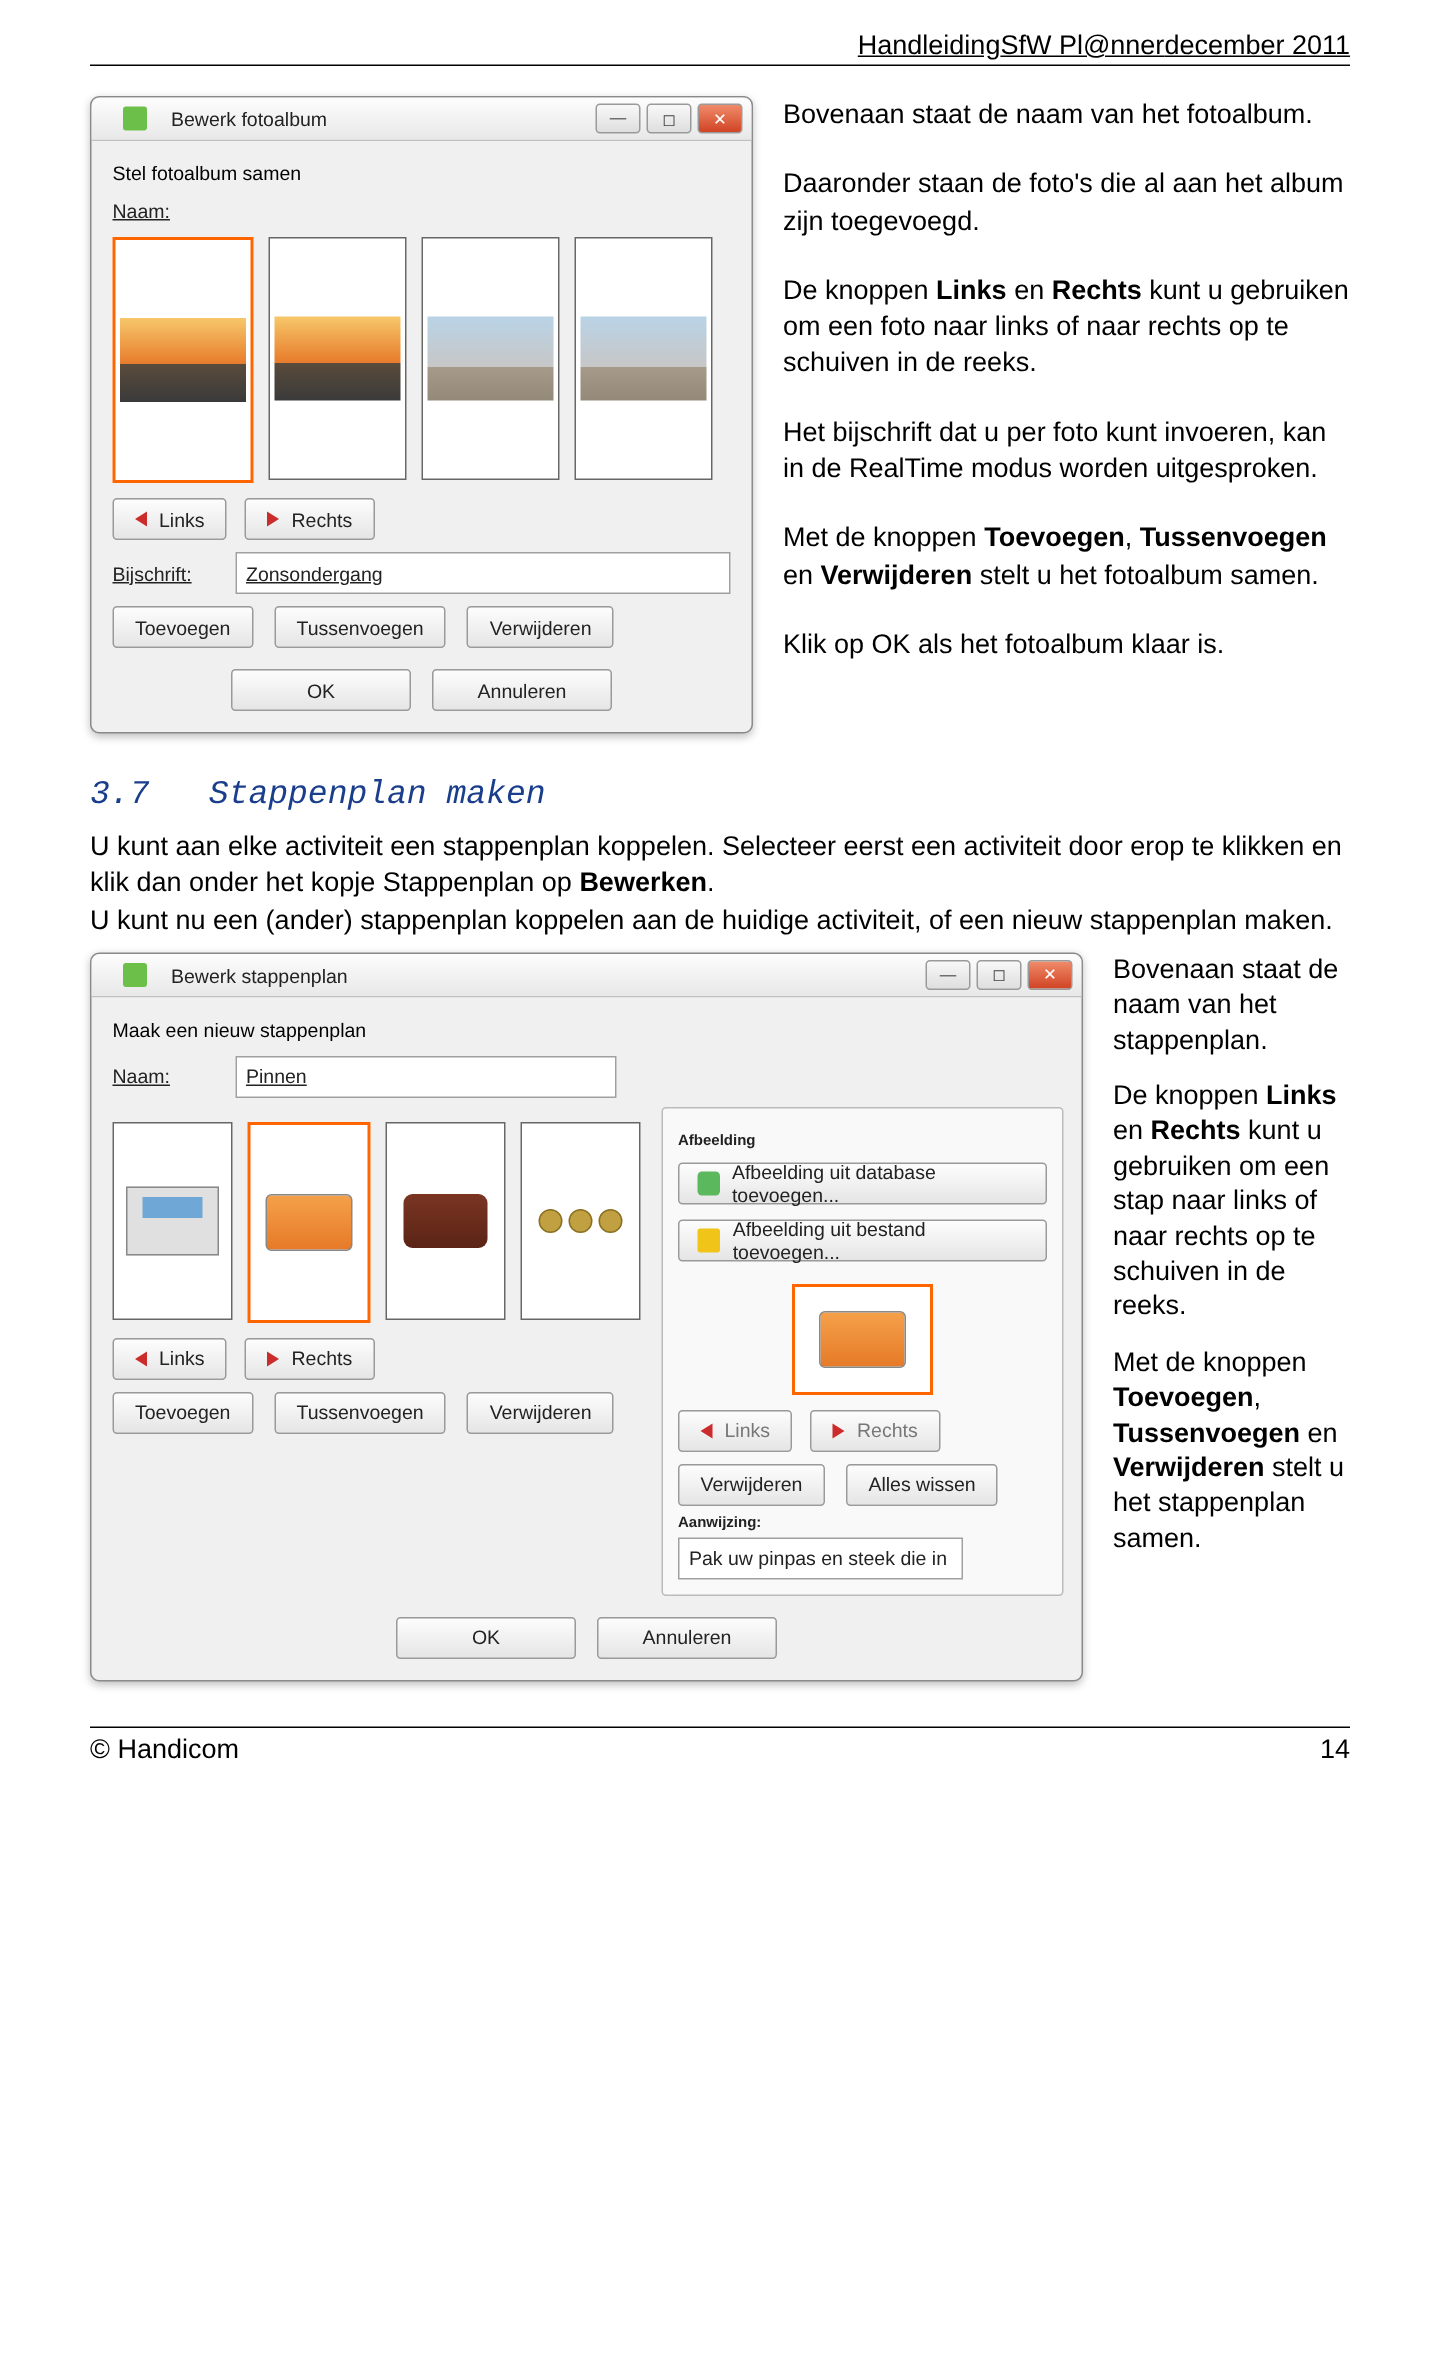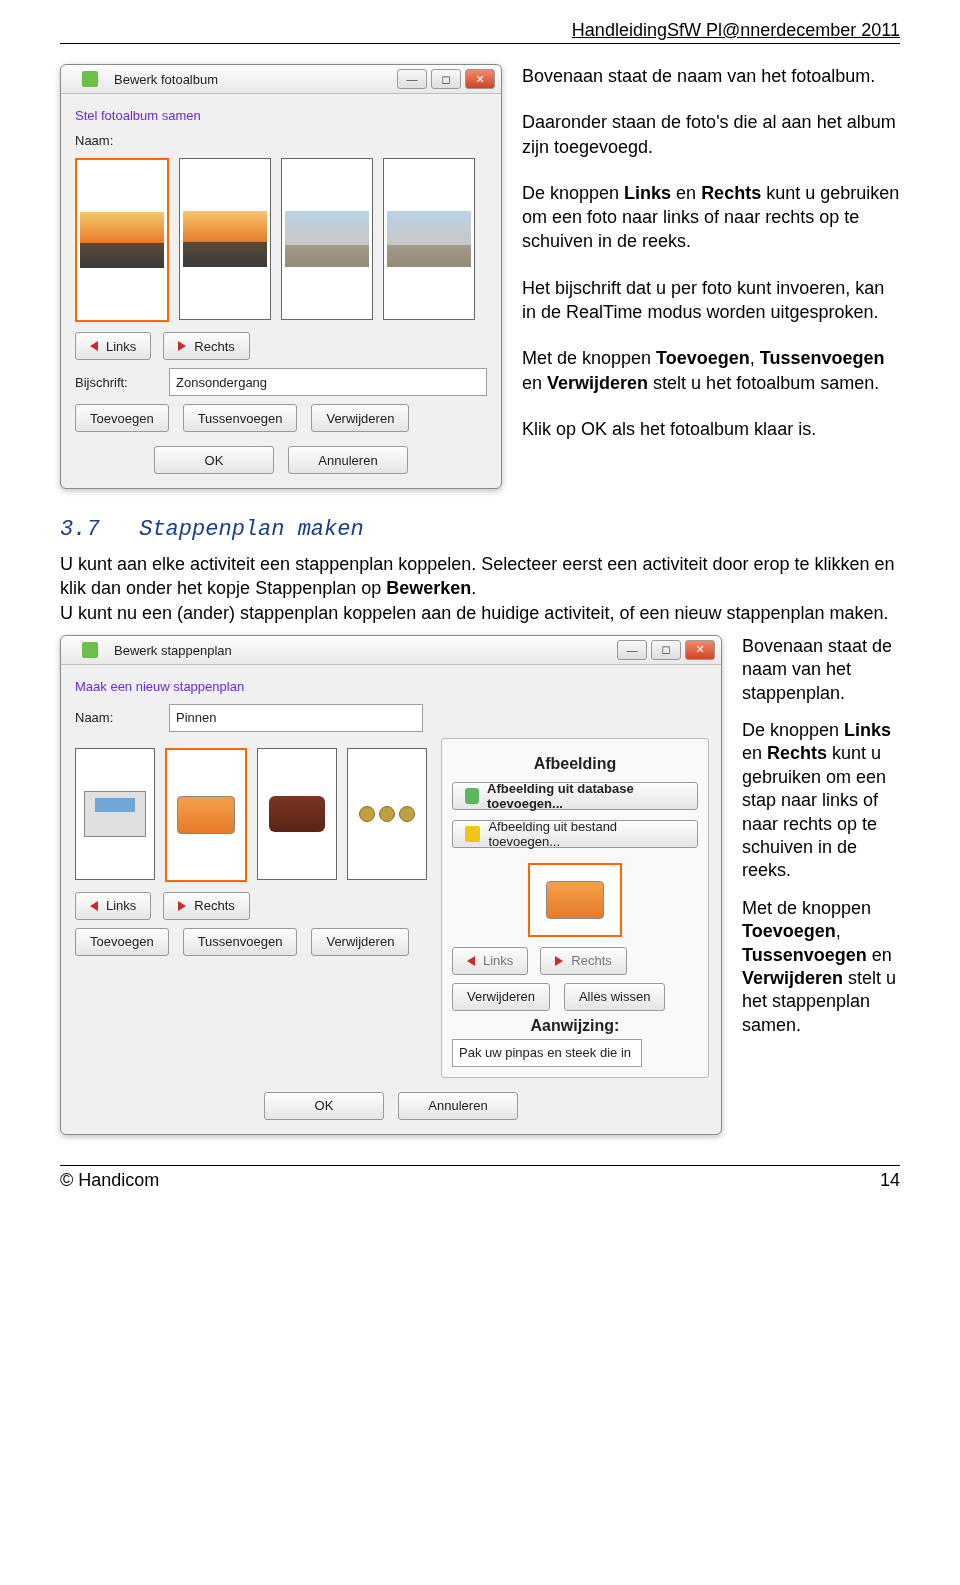--- a/index.html
+++ b/index.html
@@ -76,25 +76,25 @@
     border:1px solid #9a9a9a; border-radius:3px;
     display:flex;align-items:center;justify-content:center;
     font-size:11px; color:#444;
   }
   .winbtn.close { background:linear-gradient(#f08b6a,#d04424); color:#fff;}
 
   .win-body { padding: 8px 14px 14px 14px; }
 
   .group-title {
     font-weight: normal;
-    color: #6d28d9;
+    color: #000000;
     margin: 6px 0 10px 0;
   }
   .form-row {
-    display:flex; align-items:center; gap:24px; margin:6px 0;
+    display:flex; align-items:center; gap:12px; margin:6px 0;text-decoration:underline;
   }
   .lbl { width: 70px; font-size:13px;}
   .tinput {
     flex:1; height:22px; border:1px solid #a0a0a0; background:#fff;
     padding:2px 6px; font-size:13px; color:#222;
   }
 
   .thumbs {
     display:flex; gap:10px; margin:10px 0;
   }
@@ -158,21 +158,21 @@
     font-family:Liberation Mono, monospace;
   }
   .footer-row{
     display:flex;justify-content:space-between;
     border-top:1px solid #000;padding-top:4px;margin-top:30px;font-size:18px;
   }
   .side-panel{
     border:1px solid #bbb;border-radius:3px;padding:10px;background:#f9f9f9;
     width:280px;
   }
-  .side-panel .lbl2{font-weight:bold;font-size:16px;margin:6px 0 4px 0;text-align:center;}
+  .side-panel .lbl2{font-weight:bold;font-size:10px;margin:6px 0 4px 0;}
   .grey{color:#777;}
 </style>
 </head>
 <body>
 
 <div class="page">
   <div class="header-row">
     <span>Handleiding</span>
     <span>SfW Pl@nner</span>
     <span>december 2011</span>
@@ -313,21 +313,21 @@
                 </div>
             </div>
             <div class="btnrow">
               <div class="btn">Toevoegen</div>
               <div class="btn">Tussenvoegen</div>
               <div class="btn">Verwijderen</div>
             </div>
           </div>
           <div class="side-panel">
             <div class="lbl2">Afbeelding</div>
-            <div class="btn wide" style="margin:5px 0;font-weight:bold;">
+            <div class="btn wide" style="margin:5px 0;">
                 <span class="icon-db"></span>
                 <span>Afbeelding uit database toevoegen...</span>
               </div>
             <div class="btn wide" style="margin:5px 0;">
                 <span class="icon-file"></span>
                 <span>Afbeelding uit bestand toevoegen...</span>
               </div>
             <div style="margin:10px auto;width:90px;height:70px;border:2px solid #ff6600;background:#fff;display:flex;align-items:center;justify-content:center;">
                 <div class="card"></div>
               </div>

